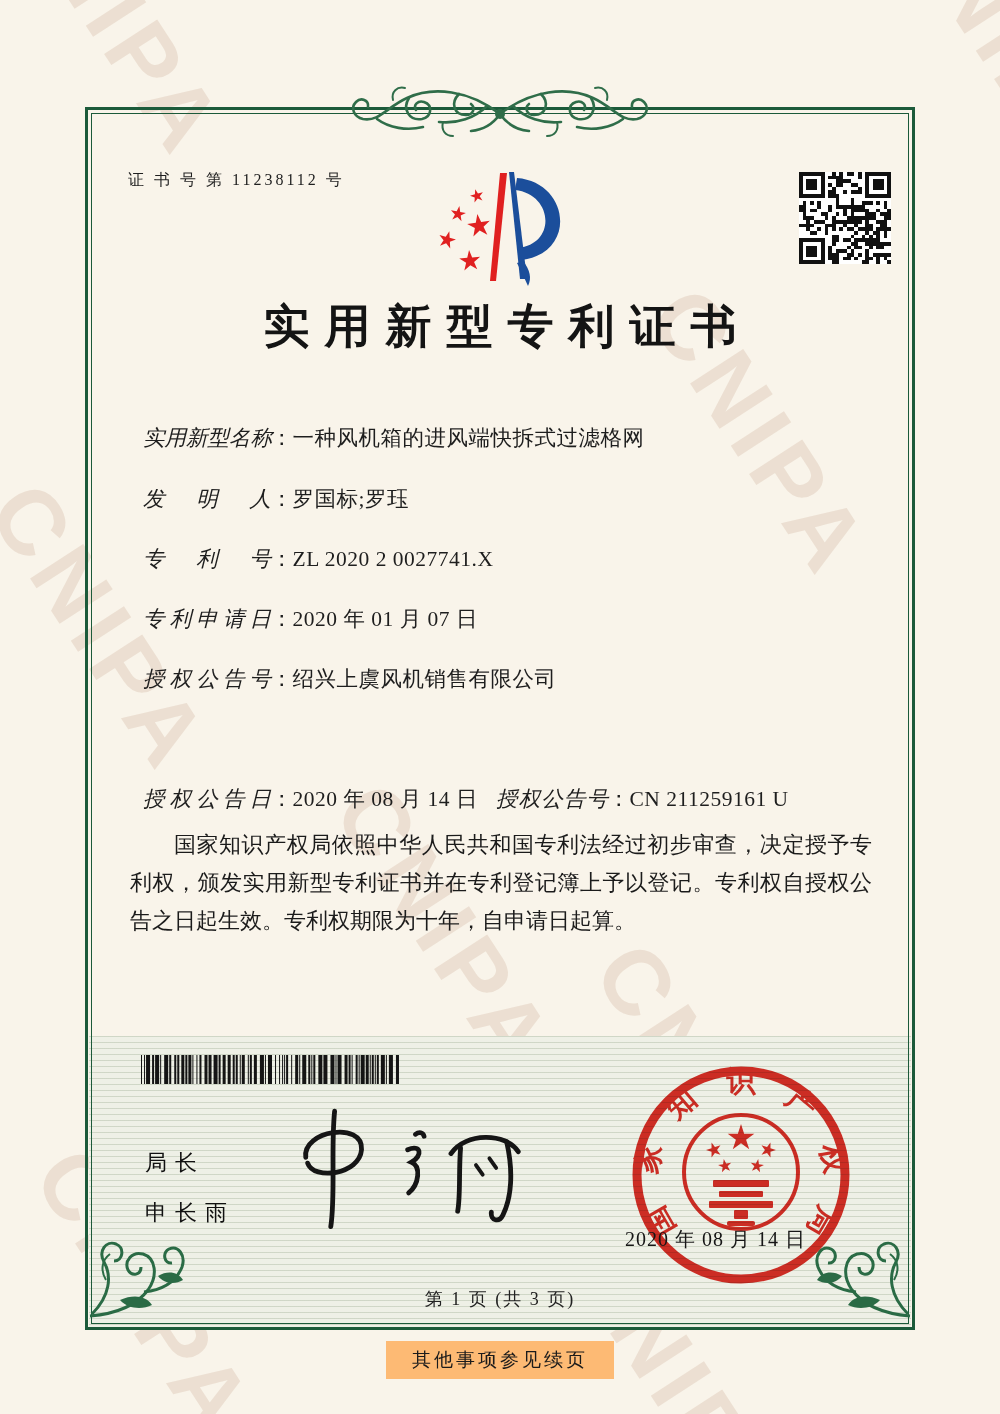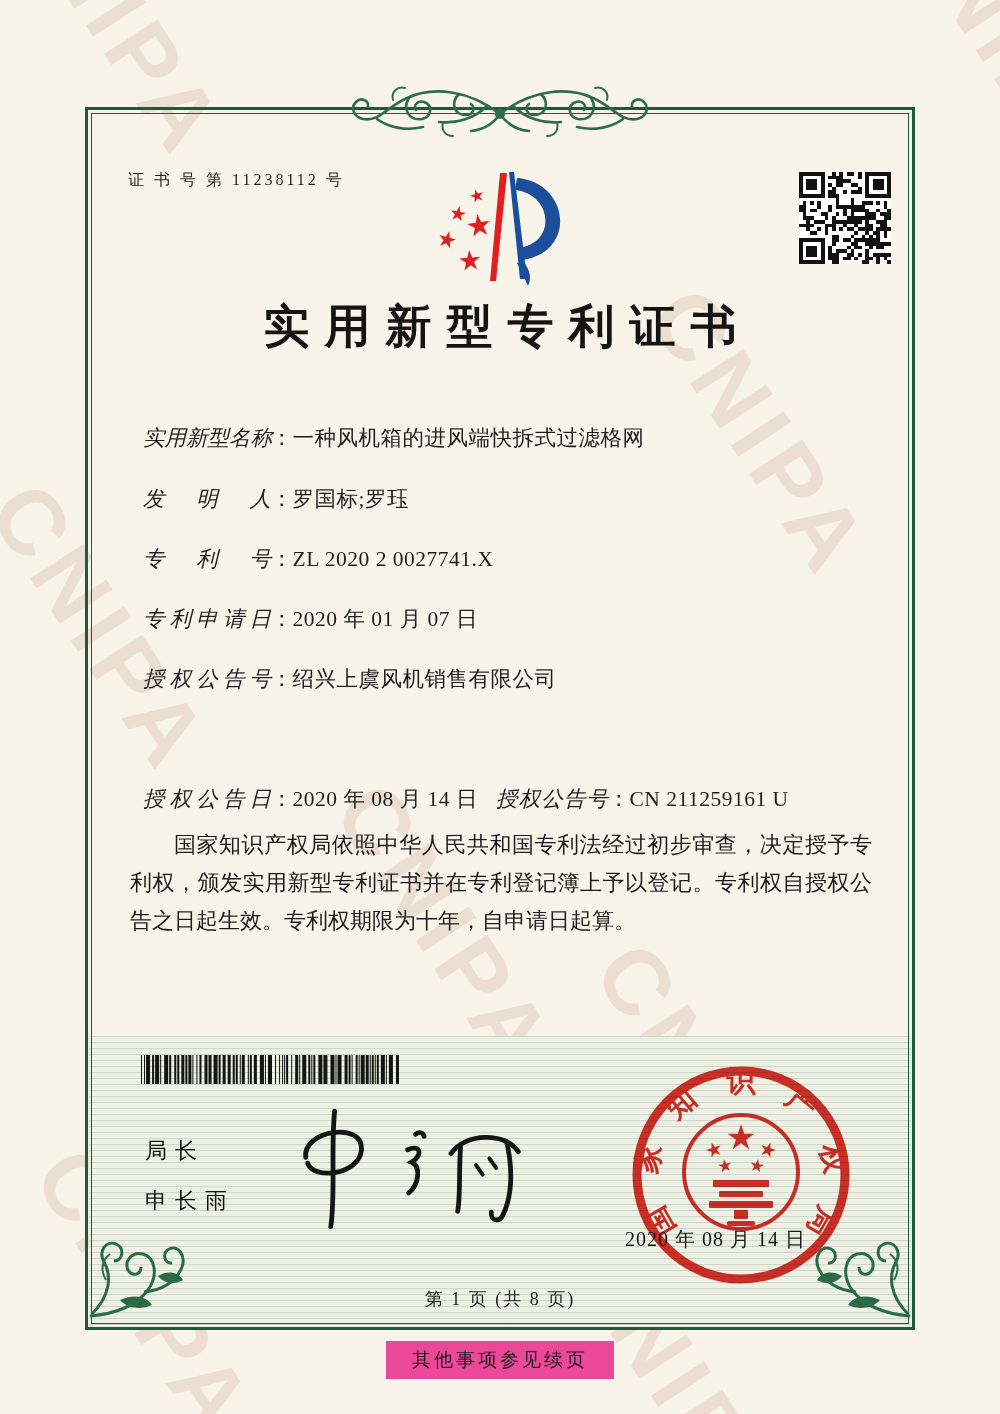--- a/index.html
+++ b/index.html
@@ -28,34 +28,34 @@
   .title{position:absolute;left:0;top:296px;width:1000px;text-align:center;font-size:46px;
       font-weight:900;letter-spacing:15px;padding-left:15px;box-sizing:border-box;color:#141414;z-index:5;}
   .row{position:absolute;left:143px;width:740px;font-size:21.5px;color:#1e1e1e;z-index:5;white-space:nowrap;}
   .flabel{display:inline-block;width:128px;text-align:justify;text-align-last:justify;font-style:italic;}
   .colon{display:inline-block;}
   .fvalue{letter-spacing:0.5px;}
   .grant2{position:absolute;left:353px;top:0;}
   .paras{position:absolute;left:130px;top:826px;width:742px;z-index:5;}
   .paras p{margin:0;font-size:22px;line-height:38px;text-indent:2em;text-align:justify;color:#1b1b1b;}
 
-  .signer{position:absolute;left:145px;font-size:22px;letter-spacing:8px;color:#111;z-index:6;}
+  .signer{position:absolute;left:145px;font-size:22px;letter-spacing:8px;color:#111;z-index:6;margin-top:12px;}
   .sig-svg{position:absolute;left:275px;top:1092px;z-index:6;}
   .barcode{position:absolute;left:141px;top:1055px;z-index:6;}
   .qr{position:absolute;left:799px;top:172px;z-index:5;}
   .logo{position:absolute;left:424px;top:164px;z-index:5;}
 
   .seal{position:absolute;left:616px;top:1050px;z-index:7;opacity:.95;mix-blend-mode:multiply;}
   .seal-char{font-size:29px;font-weight:bold;fill:#d9251c;text-anchor:middle;
       font-family:"Liberation Serif","DejaVu Serif",serif;}
   .seal-date{position:absolute;left:625px;top:1226px;font-size:20px;letter-spacing:1px;color:#161616;z-index:8;}
 
   .page-ind{position:absolute;left:0;top:1287px;width:1000px;text-align:center;font-size:18px;
       letter-spacing:2px;color:#222;z-index:6;}
-  .footer-note{position:absolute;left:50%;transform:translateX(-50%);top:1341px;background:#ec4899;
+  .footer-note{position:absolute;left:50%;transform:translateX(-50%);top:1341px;background:#fdba74;
       padding:6px 26px;font-size:19px;letter-spacing:3px;color:#1b1b1b;z-index:6;}
 </style>
 </head>
 <body>
 
 <div id="page">
 
   <svg width="0" height="0" style="position:absolute">
     <defs>
       <path id="st" d="M0,-1 L0.2245,-0.309 L0.951,-0.309 L0.3633,0.118 L0.5878,0.809 L0,0.382 L-0.5878,0.809 L-0.3633,0.118 L-0.951,-0.309 L-0.2245,-0.309 Z"></path>
@@ -482,16 +482,16 @@
       <circle cx="125" cy="122" r="57" fill="none" stroke="#d9251c" stroke-width="4"></circle>
       <rect x="97" y="130" width="56" height="7" rx="1"></rect>
       <rect x="103" y="141" width="44" height="6" rx="1"></rect>
       <rect x="93" y="151" width="64" height="7" rx="1"></rect>
       <rect x="118" y="160" width="14" height="9" rx="1"></rect>
       <rect x="111" y="171" width="28" height="5" rx="2"></rect>
     </g>
   </svg>
   <div class="seal-date">2020 年 08 月 14 日</div>
 
-  <div class="page-ind">第 1 页 (共 8 页)</div>
+  <div class="page-ind">第 1 页 (共 3 页)</div>
   <div class="footer-note">其他事项参见续页</div>
 
 </div>
 
 </body></html>

